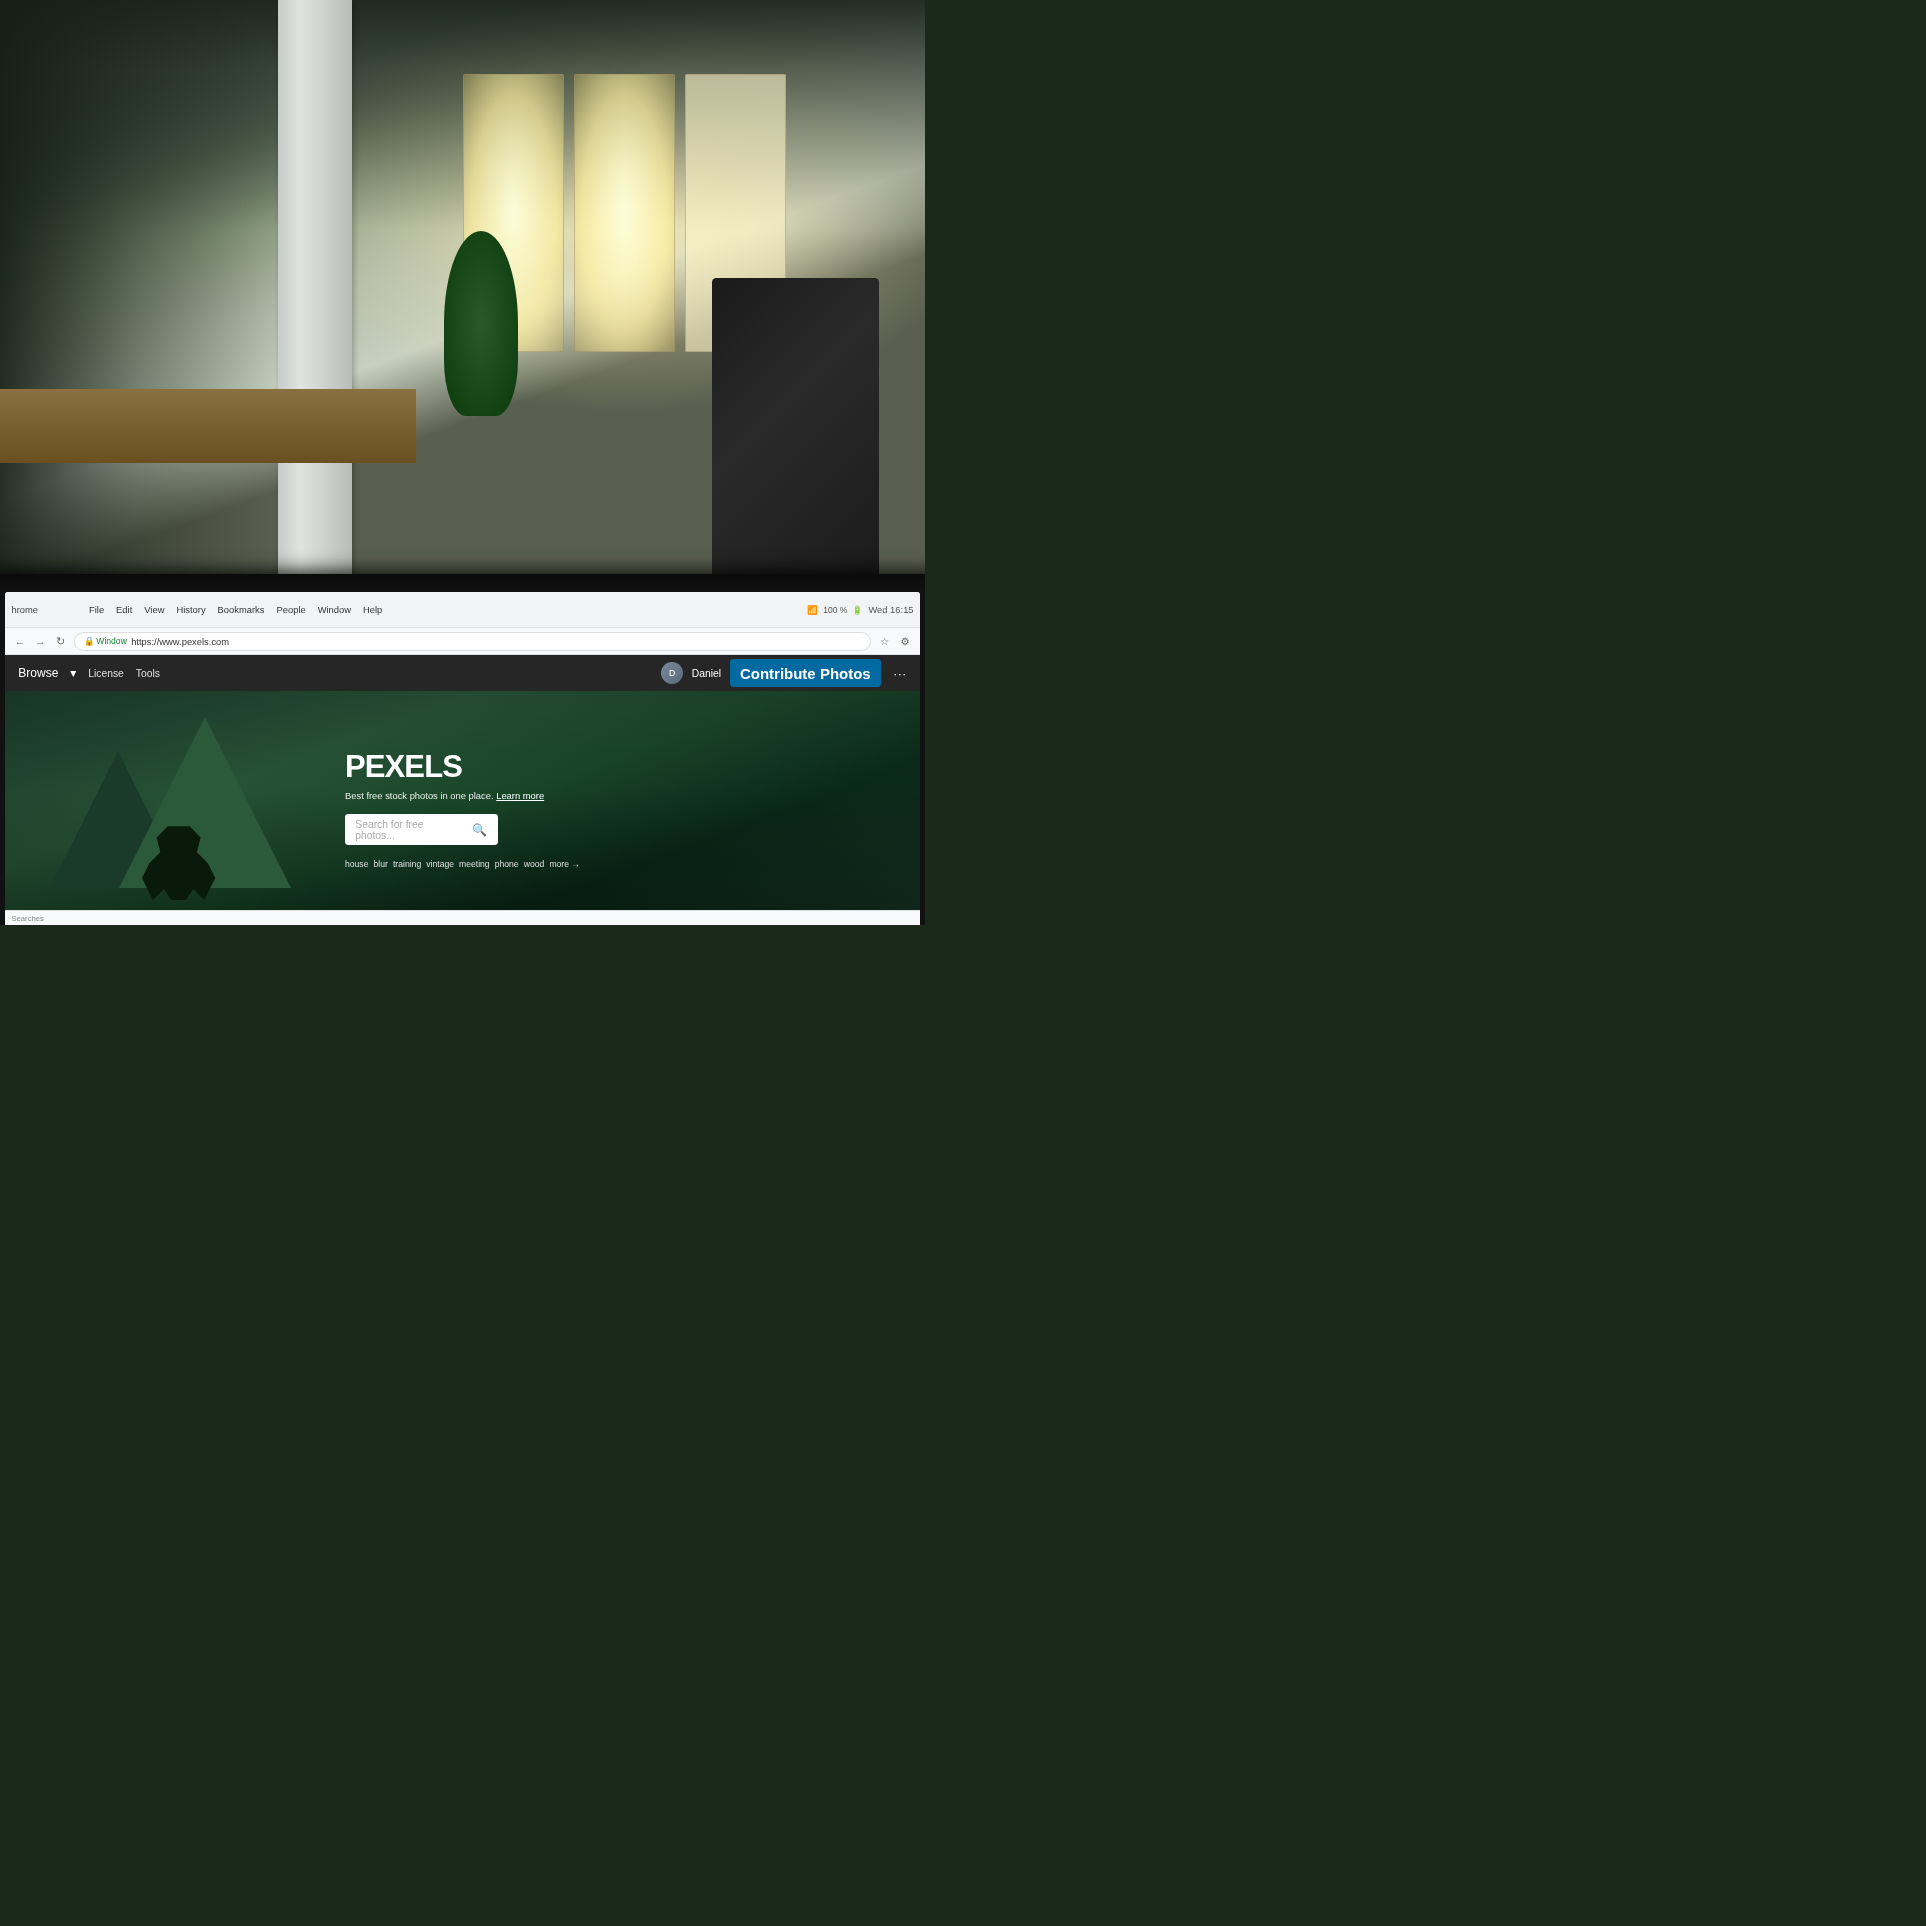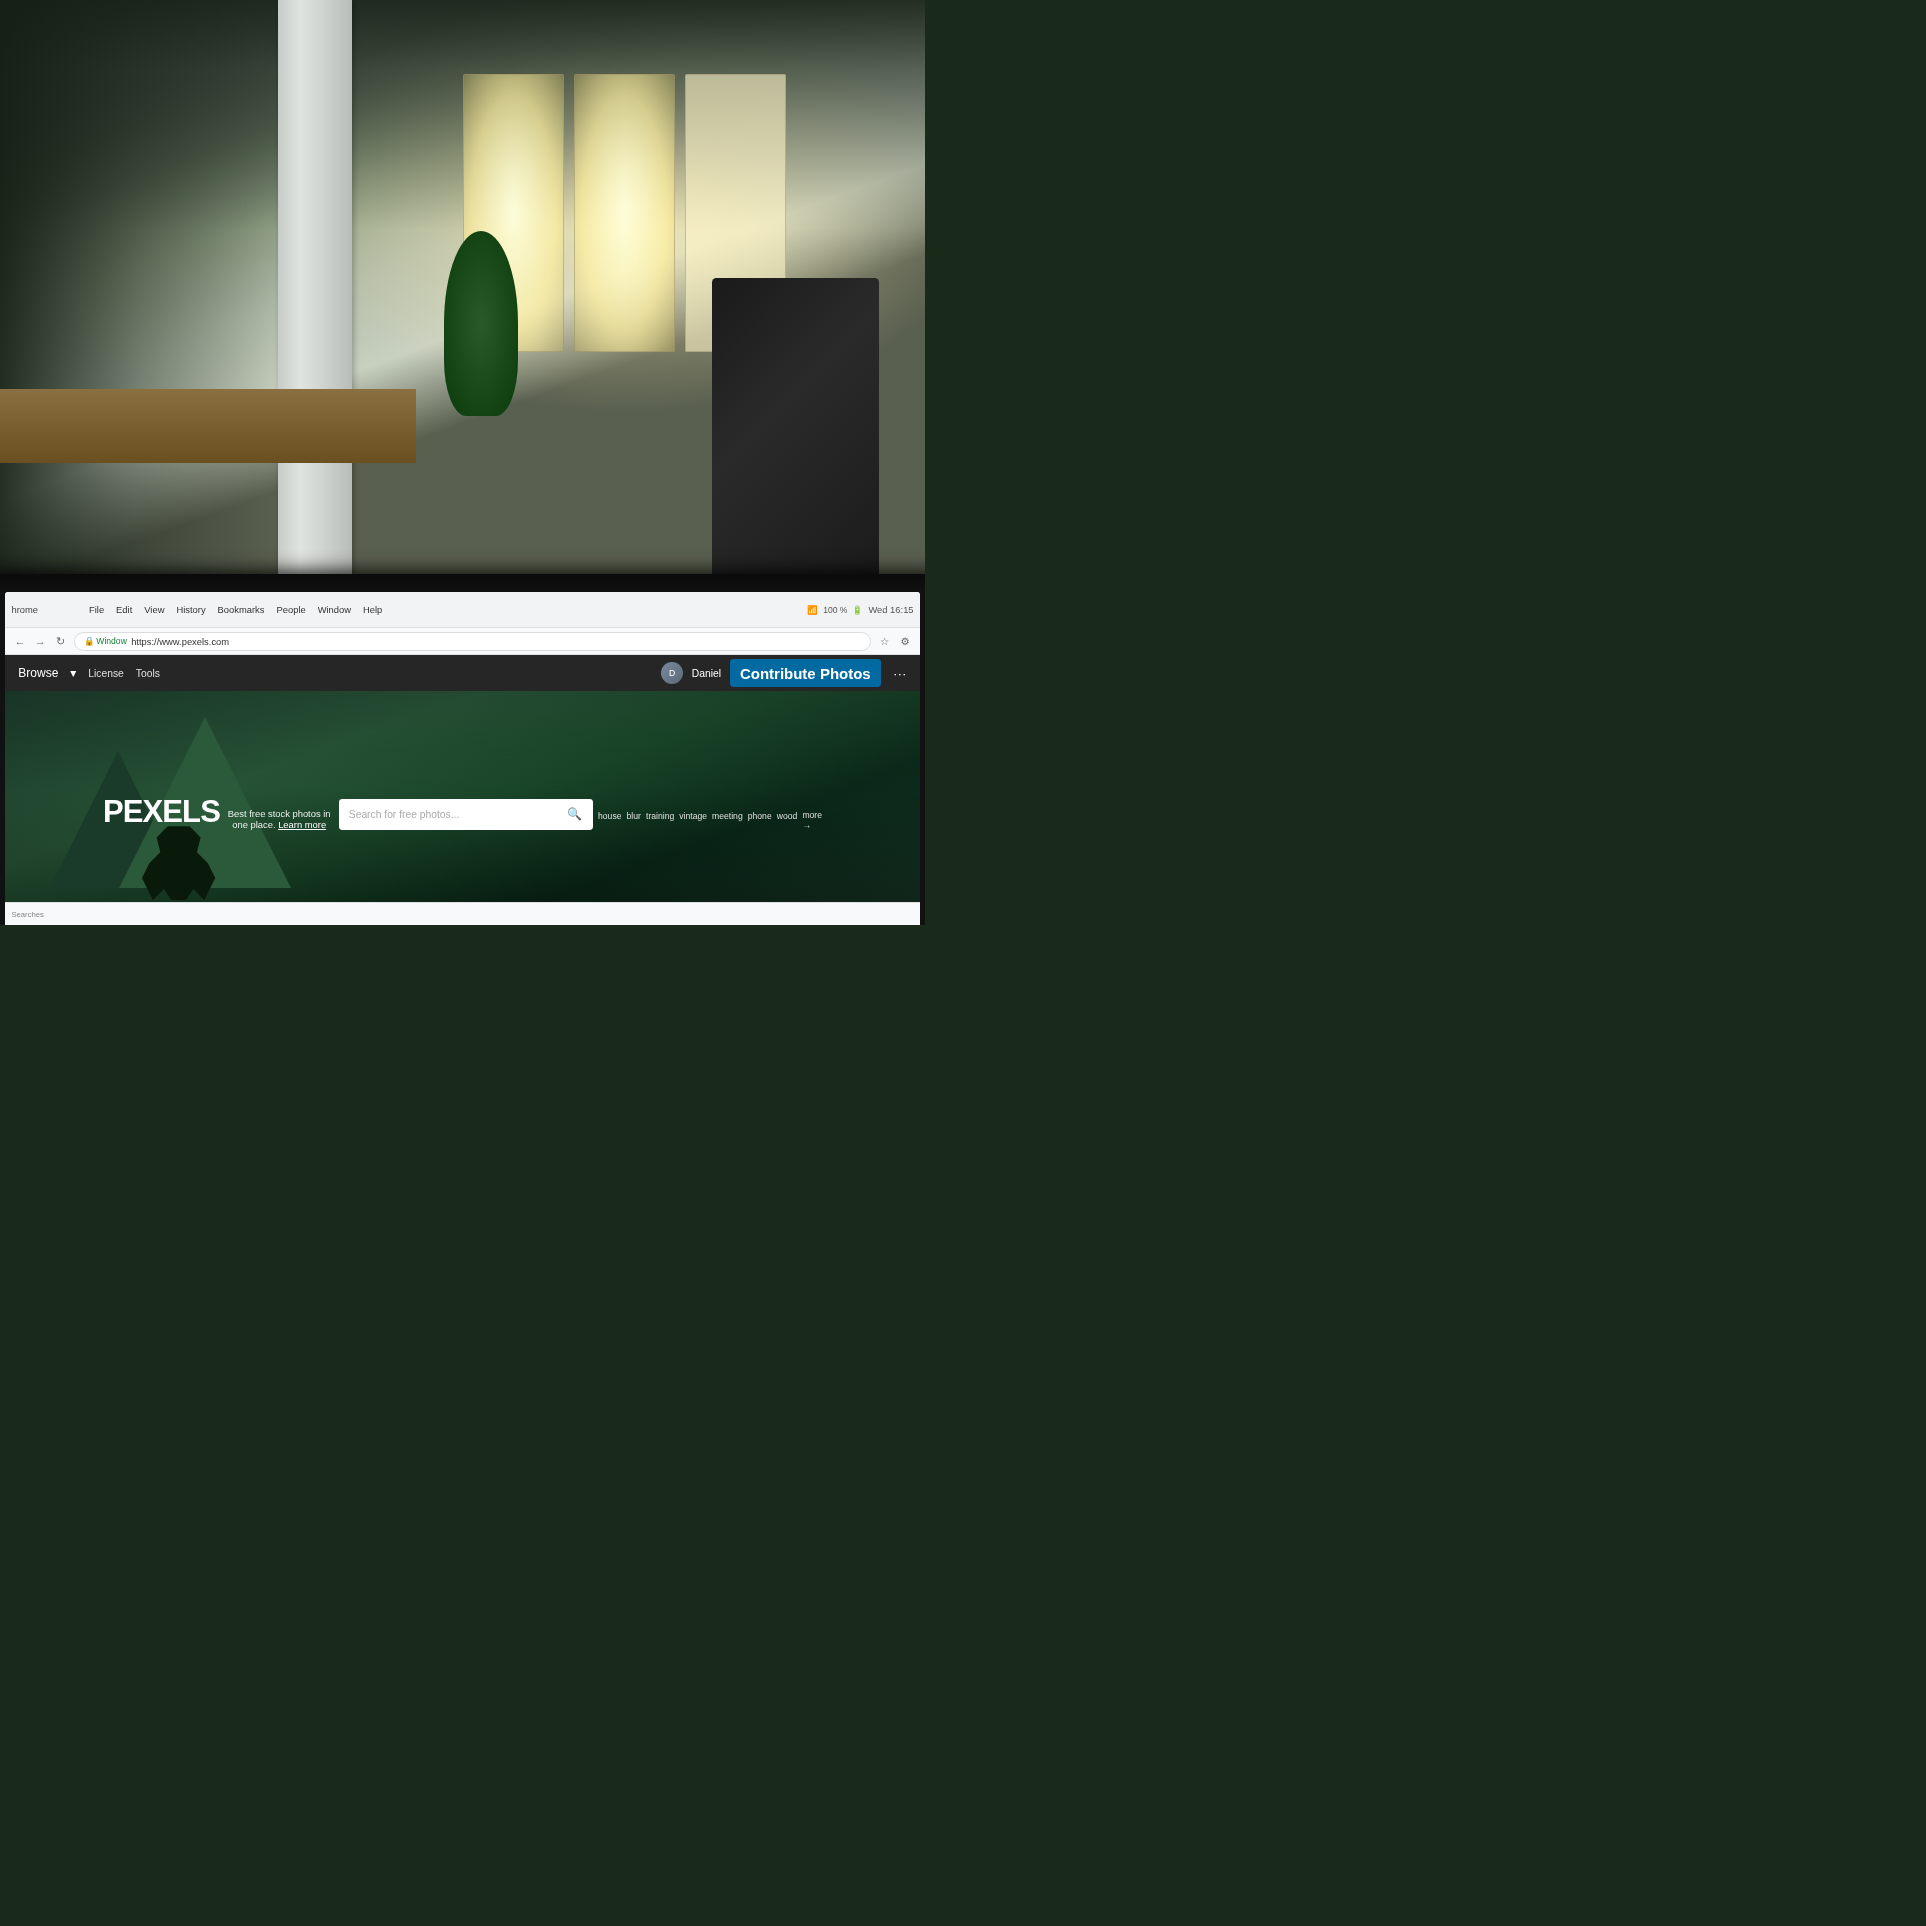--- a/index.html
+++ b/index.html
@@ -438,22 +438,22 @@
       border-right-width: 86px;
       border-bottom-width: 171px;
       border-bottom-color: #2a5a3a;
     }
 
     
     .hero-content {
       position: relative;
       z-index: 5;
       display: flex;
-      flex-direction: row;
-      align-items: flex-end;
+      flex-direction: column;
+      align-items: flex-start;
       gap: 5.1px;
       margin-top: -8.6px;
     }
 
     .pexels-logo {
       font-size: 31px;
       font-weight: 900;
       color: white;
       letter-spacing: -0.9px;
       text-transform: uppercase;
@@ -523,21 +523,21 @@
       align-items: center;
       gap: 1.7px;
     }
 
     
     .bottom-status {
       position: absolute;
       bottom: 0;
       left: 0;
       width: 100%;
-      height: 23px;
+      height: 15px;
       background: #f8f9fa;
       border-top: 0.9px solid #e0e0e0;
       display: flex;
       align-items: center;
       padding: 0 6.8px;
       font-size: 7.7px;
       color: #888;
       z-index: 10;
     }
 

